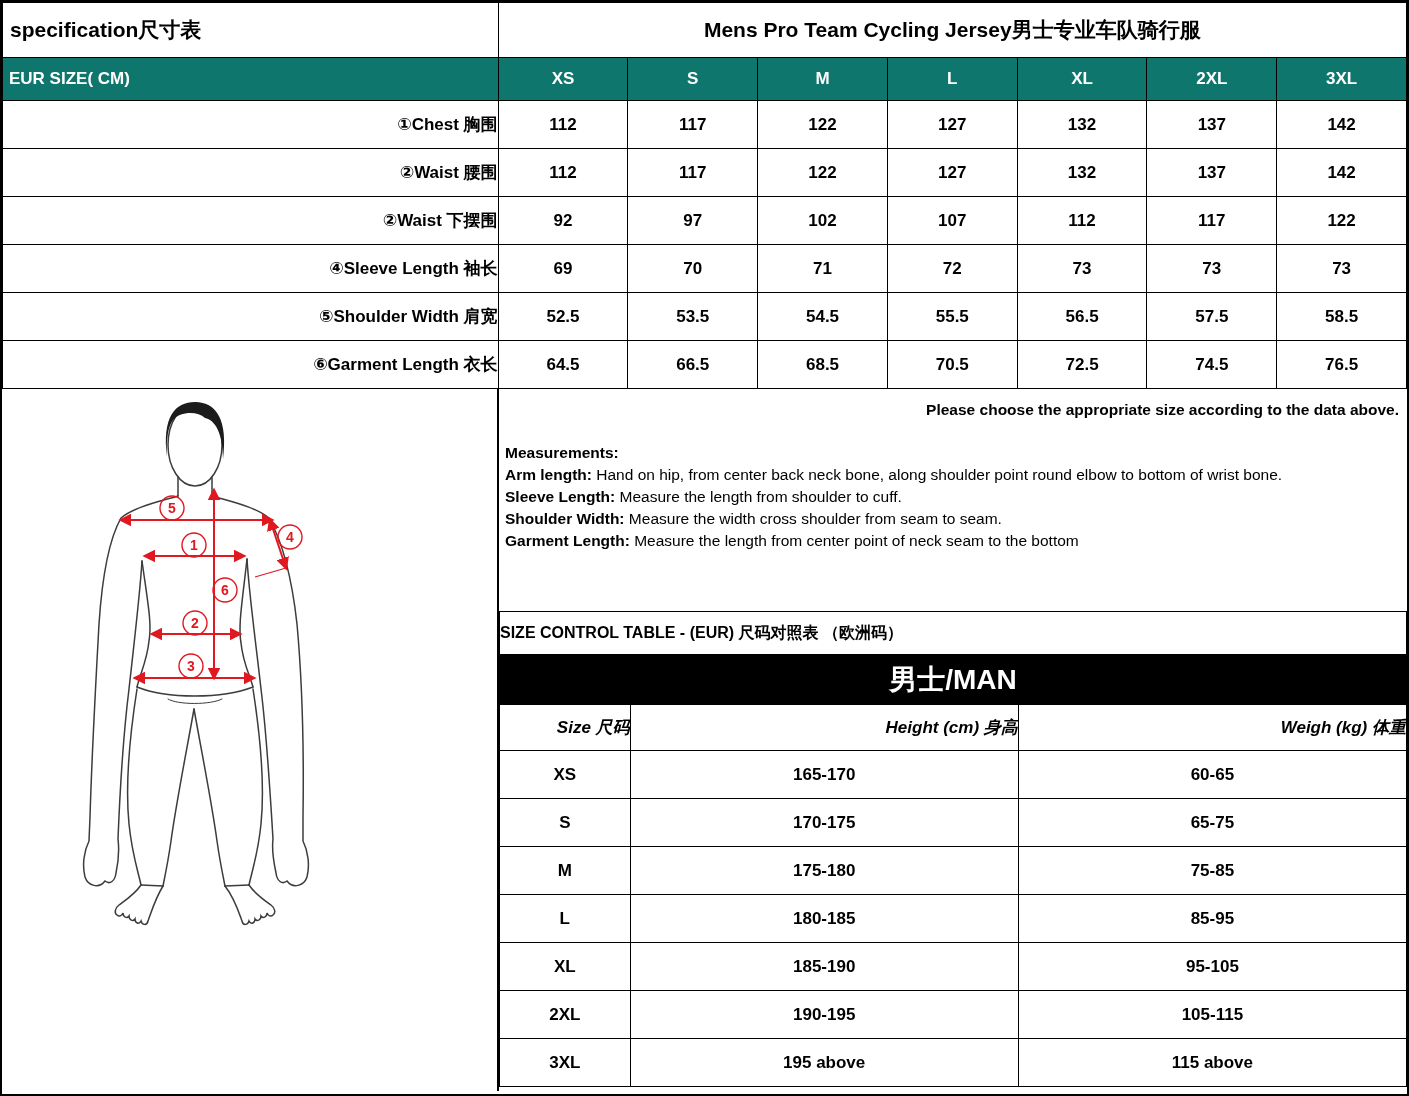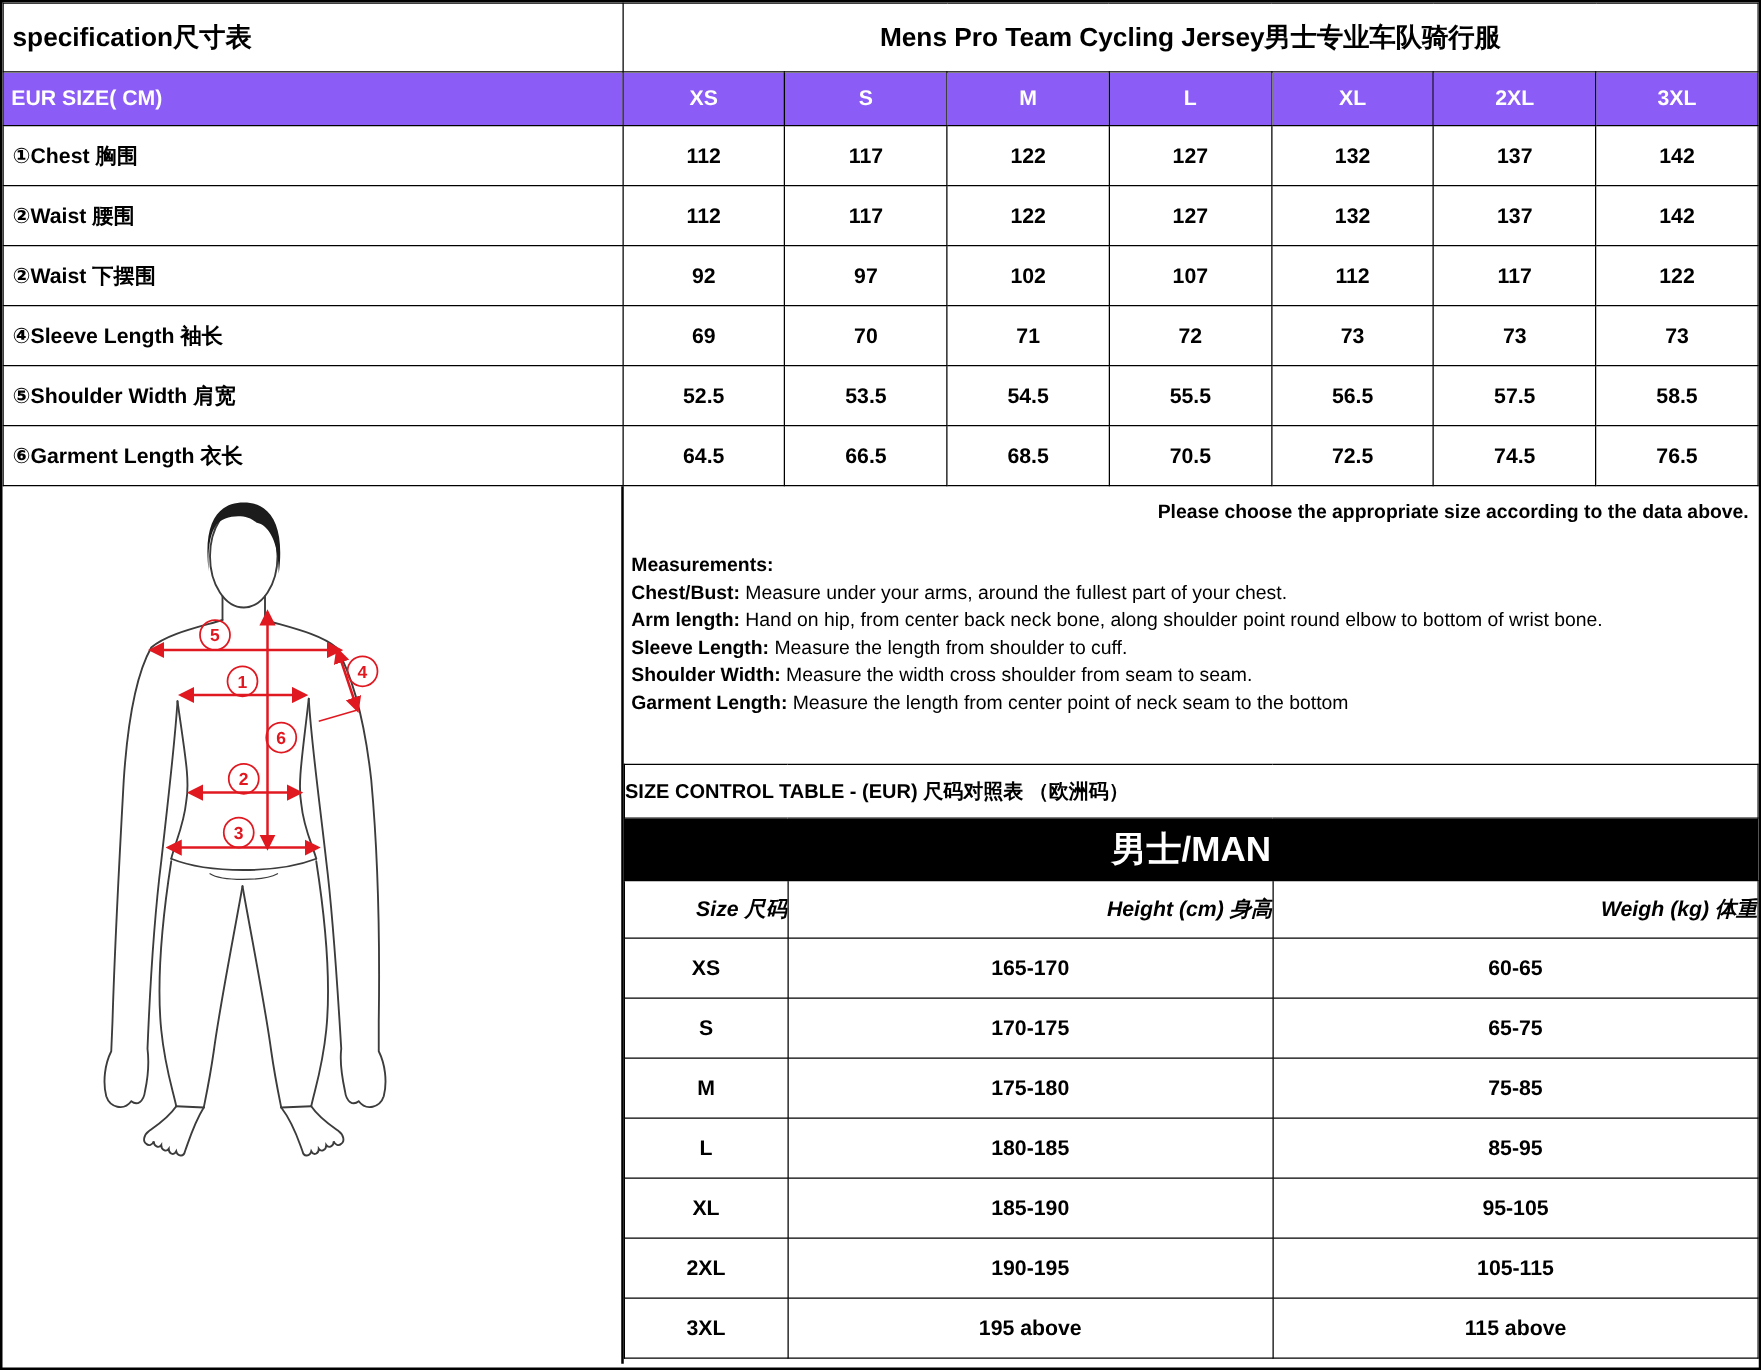--- a/index.html
+++ b/index.html
@@ -11,26 +11,26 @@
   }
   
   table{ border-collapse:collapse; table-layout:fixed; width:100%; }
   td{ border:1px solid #000; overflow:hidden; white-space:nowrap; }
   .spec col.c0{ width:35.3%; }
   .spec col.cs{ width:9.2428%; }
   .spec .title-row td{ height:55px; border-bottom:1px solid #000; }
   .spec-label{ font-size:21px; font-weight:bold; padding-left:7px; }
   .product-title{ font-size:21px; font-weight:bold; text-align:center; }
   .spec .head-row td{
-    height:43px; background:#8b5cf6; color:#fff; font-size:17px; font-weight:bold;
+    height:43px; background:#0f766e; color:#fff; font-size:17px; font-weight:bold;
     text-align:center;
   }
   .spec .head-row td.corner{ text-align:left; padding-left:6px; }
   .spec .data-row td{ height:48px; font-size:17px; font-weight:bold; text-align:center; }
-  .spec .data-row td.rlabel{ text-align:left; padding-left:7px; }
+  .spec .data-row td.rlabel{ text-align:right; padding-left:7px; }
   
   .lower{ display:flex; height:702px; }
   .fig-panel{ width:497px; border-right:2px solid #000; position:relative; }
   .right-panel{ flex:1; display:flex; flex-direction:column; }
   .note{ height:222px; padding:10px 8px 0 6px; }
   .note-intro{ font-size:15.5px; font-weight:bold; line-height:21px;text-align:right; }
   .note-title{ font-size:15.5px; font-weight:bold; line-height:22px; margin-top:22px; }
   .note-line{ font-size:15.5px; line-height:22px; white-space:normal; }
   .note-line .b{ font-weight:bold; }
   
@@ -190,21 +190,20 @@
           <text x="189" y="282">3</text>
         </g>
       </svg>
     </div>
 
     <div class="right-panel">
 
       <div class="note">
         <div class="note-intro">Please choose the appropriate size according to the data above.</div>
         <div class="note-title">Measurements:</div>
-        <div class="note-line"><span class="b">Chest/Bust:</span><span> Measure under your arms, around the fullest part of your chest.</span></div>
         <div class="note-line"><span class="b">Arm length:</span><span> Hand on hip, from center back neck bone, along shoulder point round elbow to bottom of wrist bone.</span></div>
         <div class="note-line"><span class="b">Sleeve Length:</span><span> Measure the length from shoulder to cuff.</span></div>
         <div class="note-line"><span class="b">Shoulder Width:</span><span> Measure the width cross shoulder from seam to seam.</span></div>
         <div class="note-line"><span class="b">Garment Length:</span><span> Measure the length from center point of neck seam to the bottom</span></div>
       </div>
 
       <table class="sc">
         <colgroup>
             <col class="s0">
             <col class="s1">

